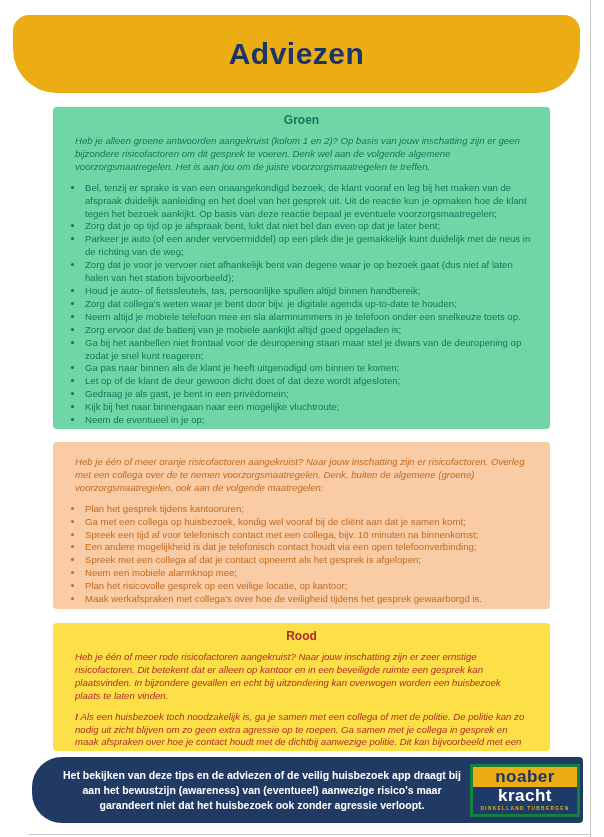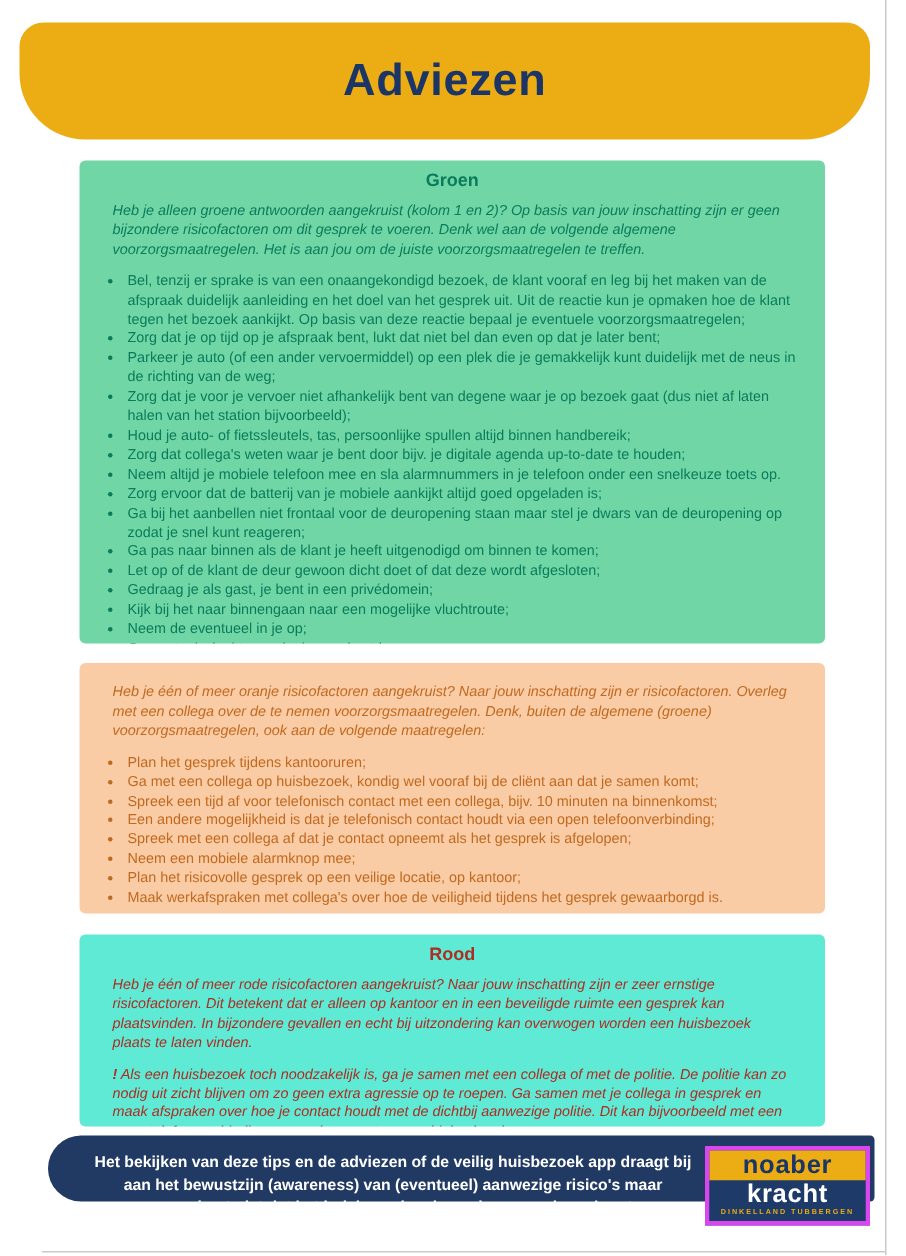--- a/index.html
+++ b/index.html
@@ -32,42 +32,42 @@
   .card h2 {
     margin:0 0 1px; text-align:center;
     font-size:12px; line-height:14px; font-weight:700;
   }
   .card p { margin:8px;font-style:italic; }
   .card ul { margin:0; padding-left:17px; list-style:disc outside; }
   .card li { padding-left:1px; }
 
   .card.green  { top:107px; height:322px; background:#71D6A6; color:#0A7C5B; }
   .card.orange { top:442px; height:167px; background:#F9CCA5; color:#C2691F; }
-  .card.red    { top:623px; height:128px; background:#5eead4; color:#AD2D24; }
+  .card.red    { top:623px; height:128px; background:#fde047; color:#AD2D24; }
   .card .warning { margin-top:6px; }
   .card .warning b { font-weight:700; }
 
   
   .footbar {
-    position:absolute; left:32px; top:757px; width:551px; height:44px;
+    position:absolute; left:32px; top:757px; width:551px; height:66px;
     background:#213A64;
     border-radius:30px 4px 4px 30px;
     box-sizing:border-box;
-    display:flex; 
+    display:flex; align-items:center;
   }
   .foot-text {
     color:#ffffff; font-weight:700;
     font-size:10.5px; line-height:15px;
     text-align:center; width:408px; margin-left:26px;
   }
 
   
   .logo {
     position:absolute; left:470px; top:764px; width:110px;
-    border:3px solid #d946ef; box-sizing:border-box;
+    border:3px solid #15803d; box-sizing:border-box;
     background:#1E3A68;
   }
   .logo-top {
     background:#ECAC13; color:#1B3666;
     font-weight:700; font-size:17px; line-height:20px;
     text-align:center; letter-spacing:0.5px;
   }
   .logo-bottom {
     background:#1E3A68; color:#ffffff;
     font-weight:700; font-size:17px; line-height:18px;

